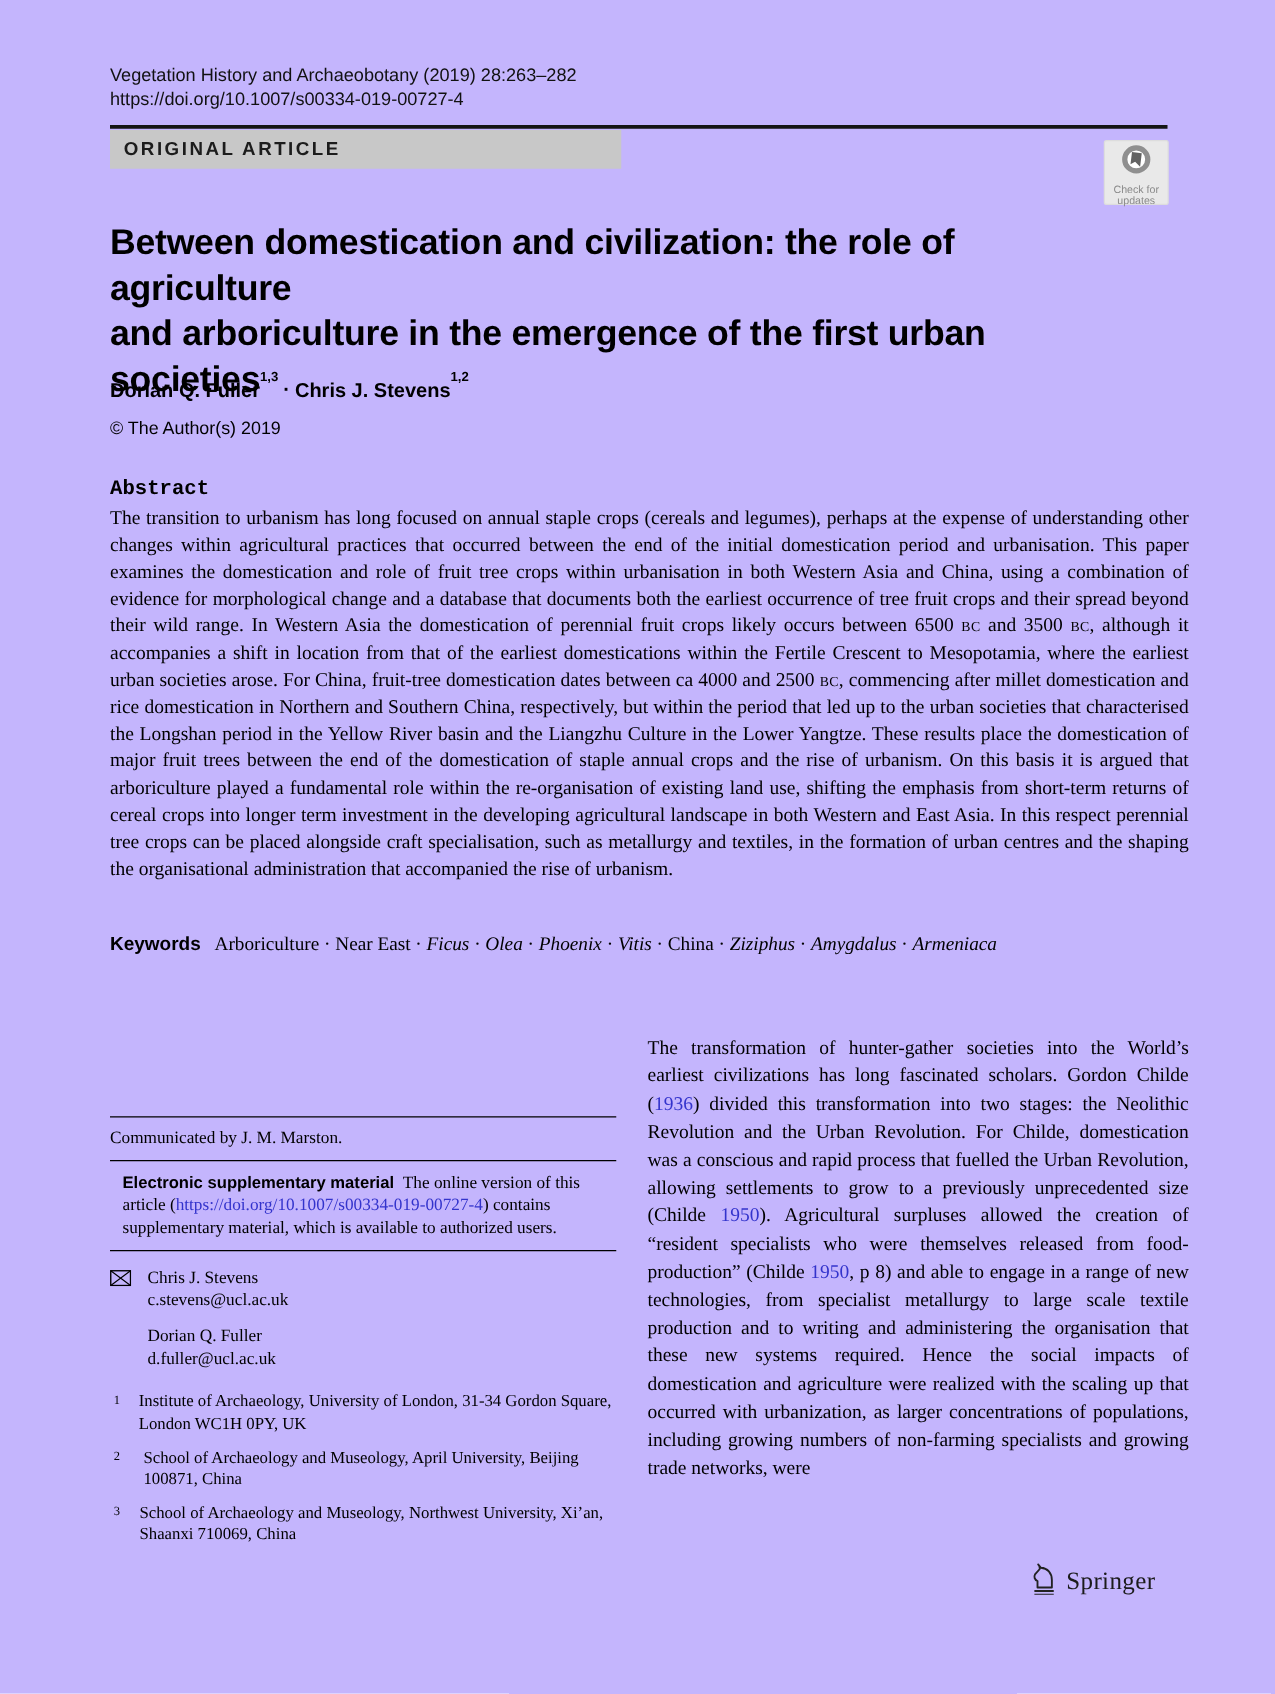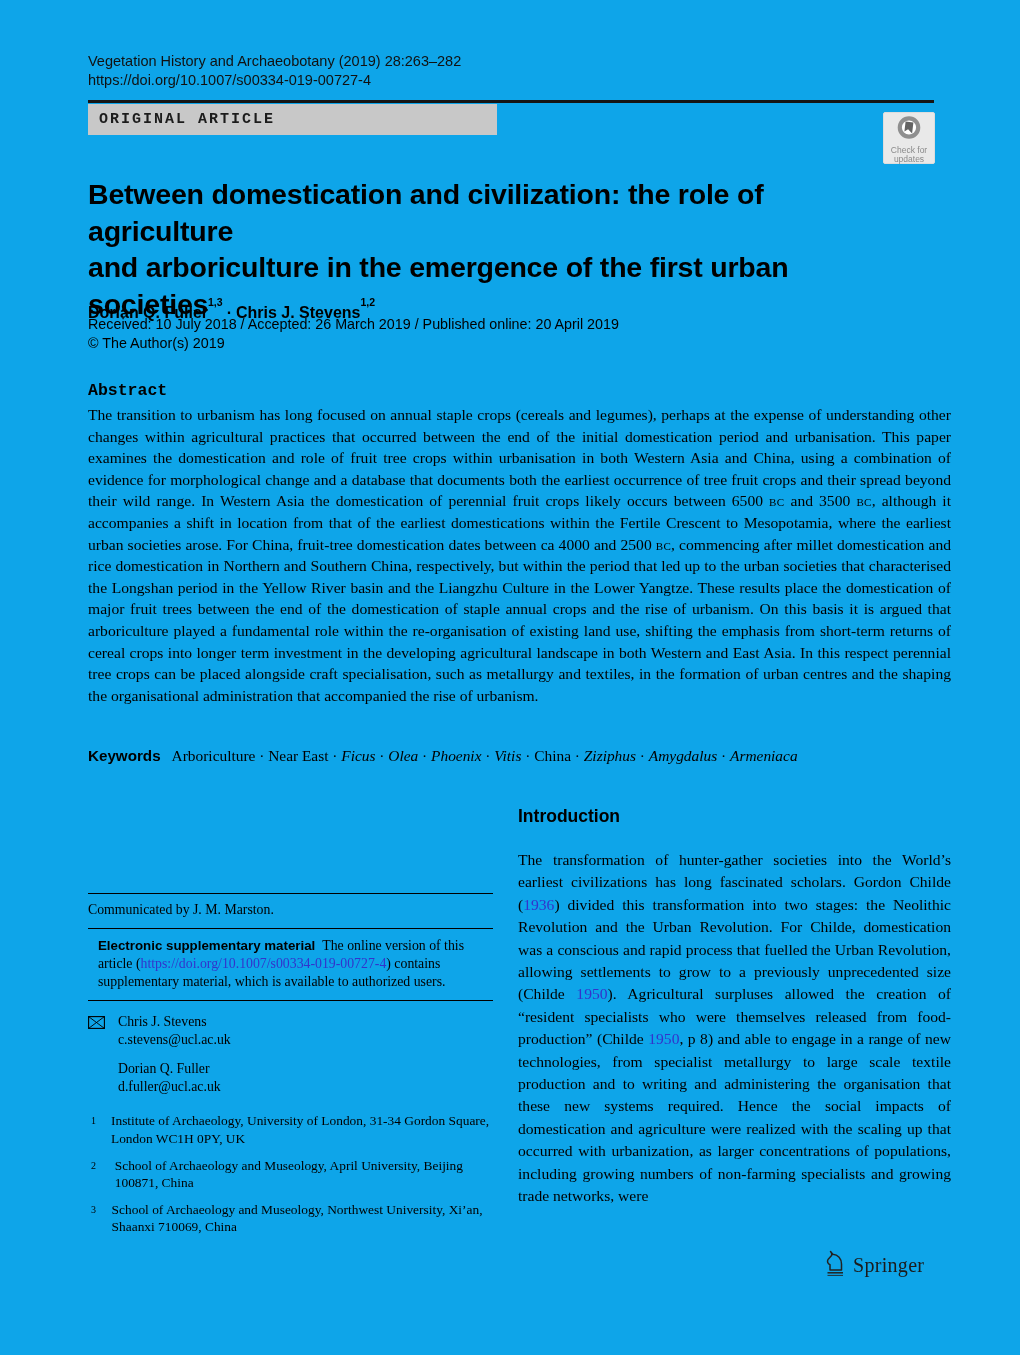--- a/index.html
+++ b/index.html
@@ -1,30 +1,30 @@
 <!DOCTYPE html>
 <html style="--link: #3333cc; --badge-bg: #e9e9e9;"><head>
 <meta charset="utf-8">
 <style>
   * { margin:0; padding:0; box-sizing:border-box; }
   html,body { background:#ffffff; }
   .page {
-    position:relative; width:1020px; height:1355px; background:#0ea5e9;
+    position:relative; width:1020px; height:1355px; background:#c4b5fd;
     font-family:"Liberation Serif", serif; color:#000; overflow:hidden;
   }
 
   .journal-line { position:absolute; left:88px; top:53px; font-family:"Liberation Sans",sans-serif; font-size:14.5px; color:#111; }
   .doi-line     { position:absolute; left:88px; top:72px; font-family:"Liberation Sans",sans-serif; font-size:14.5px; color:#111; }
 
   .top-rule { position:absolute; left:88px; top:100px; width:846px; height:2.5px; background:#151515; }
   .banner {
     position:absolute; left:88px; top:103.5px; width:409px; height:31px; background:#c8c8c8;
   }
   .banner span {
-    font-family:Liberation Mono, monospace; font-weight:700; font-size:15px;
+    font-family:Liberation Sans, sans-serif; font-weight:700; font-size:15px;
     letter-spacing:2px; line-height:31px; padding-left:11px; color:#1c1c1c; display:block;
   }
 
   .badge {
     position:absolute; left:883px; top:112px; width:52px; height:52px;
     background:var(--badge-bg,#e9e9e9); border:1px solid #ddd; border-radius:2px;
     text-align:center; cursor:pointer;
   }
   .badge svg { margin-top:2px; }
   .badge .bt { font-family:"Liberation Sans",sans-serif; font-size:8.5px; line-height:9px; color:#8a8a8a; }
@@ -99,21 +99,20 @@
 
   <div class="title">
     <div>Between domestication and civilization: the role of agriculture</div>
     <div>and arboriculture in the emergence of the first urban societies</div>
   </div>
 
   <div class="authors">
     <span>Dorian Q. Fuller</span><sup>1,3</sup><span class="dot">·</span><span>Chris J. Stevens</span><sup>1,2</sup>
   </div>
 
-  <div class="dates-line">Received: 10 July 2018 / Accepted: 26 March 2019 / Published online: 20 April 2019</div>
   <div class="copyright-line">© The Author(s) 2019</div>
 
   <div class="abstract-heading">Abstract</div>
   <div class="abstract-body"><span>The transition to urbanism has long focused on annual staple crops (cereals and legumes), perhaps at the expense of understanding other changes within agricultural practices that occurred between the end of the initial domestication period and urbanisation. This paper examines the domestication and role of fruit tree crops within urbanisation in both Western Asia and China, using a combination of evidence for morphological change and a database that documents both the earliest occurrence of tree fruit crops and their spread beyond their wild range. In Western Asia the domestication of perennial fruit crops likely occurs between 6500 </span><span class="seg-smallcaps">bc</span><span> and 3500 </span><span class="seg-smallcaps">bc</span><span>, although it accompanies a shift in location from that of the earliest domestications within the Fertile Crescent to Mesopotamia, where the earliest urban societies arose. For China, fruit-tree domestication dates between ca 4000 and 2500 </span><span class="seg-smallcaps">bc</span><span>, commencing after millet domestication and rice domestication in Northern and Southern China, respectively, but within the period that led up to the urban societies that characterised the Longshan period in the Yellow River basin and the Liangzhu Culture in the Lower Yangtze. These results place the domestication of major fruit trees between the end of the domestication of staple annual crops and the rise of urbanism. On this basis it is argued that arboriculture played a fundamental role within the re-organisation of existing land use, shifting the emphasis from short-term returns of cereal crops into longer term investment in the developing agricultural landscape in both Western and East Asia. In this respect perennial tree crops can be placed alongside craft specialisation, such as metallurgy and textiles, in the formation of urban centres and the shaping the organisational administration that accompanied the rise of urbanism.</span></div>
 
   <div class="keywords">
     <span class="kw-label">Keywords</span><span><span>Arboriculture</span> · <span>Near East</span> · <span style="font-style: italic;">Ficus</span> · <span style="font-style: italic;">Olea</span> · <span style="font-style: italic;">Phoenix</span> · <span style="font-style: italic;">Vitis</span> · <span>China</span> · <span style="font-style: italic;">Ziziphus</span> · <span style="font-style: italic;">Amygdalus</span> · <span style="font-style: italic;">Armeniaca</span></span>
   </div>
 
   <div class="left-col">
@@ -157,21 +156,20 @@
         <span>School of Archaeology and Museology, April University, Beijing 100871, China</span>
       </div>
       <div class="affil">
         <span class="affil-num">3</span>
         <span>School of Archaeology and Museology, Northwest University, Xi’an, Shaanxi 710069, China</span>
       </div>
     </div>
   </div>
 
   <div class="right-col">
-    <div class="intro-heading">Introduction</div>
     <div class="intro-body"><span>The transformation of hunter-gather societies into the World’s earliest civilizations has long fascinated scholars. Gordon Childe (</span><span class="seg-link">1936</span><span>) divided this transformation into two stages: the Neolithic Revolution and the Urban Revolution. For Childe, domestication was a conscious and rapid process that fuelled the Urban Revolution, allowing settlements to grow to a previously unprecedented size (Childe </span><span class="seg-link">1950</span><span>). Agricultural surpluses allowed the creation of “resident specialists who were themselves released from food-production” (Childe </span><span class="seg-link">1950</span><span>, p 8) and able to engage in a range of new technologies, from specialist metallurgy to large scale textile production and to writing and administering the organisation that these new systems required. Hence the social impacts of domestication and agriculture were realized with the scaling up that occurred with urbanization, as larger concentrations of populations, including growing numbers of non-farming specialists and growing trade networks, were</span></div>
   </div>
 
   <div class="springer">
     <svg width="22" height="27" viewBox="0 0 22 27">
       <path d="M6.5 1.5 C7.5 2.5 8 3.5 7.8 5.2 L4 9.5 C3 11.5 3.6 13.8 6 14.8 L6 20 L17.5 20 L17.5 14 C17.5 8.5 14 4.5 8.8 4.2 L6.5 1.5 Z" fill="none" stroke="#222" stroke-width="1.5" stroke-linejoin="round"></path>
       <line x1="3.5" y1="22.8" x2="19" y2="22.8" stroke="#222" stroke-width="1.5"></line>
       <line x1="3.5" y1="25.4" x2="19" y2="25.4" stroke="#222" stroke-width="0.9"></line>
     </svg>
     <span class="sp-text">Springer</span>

